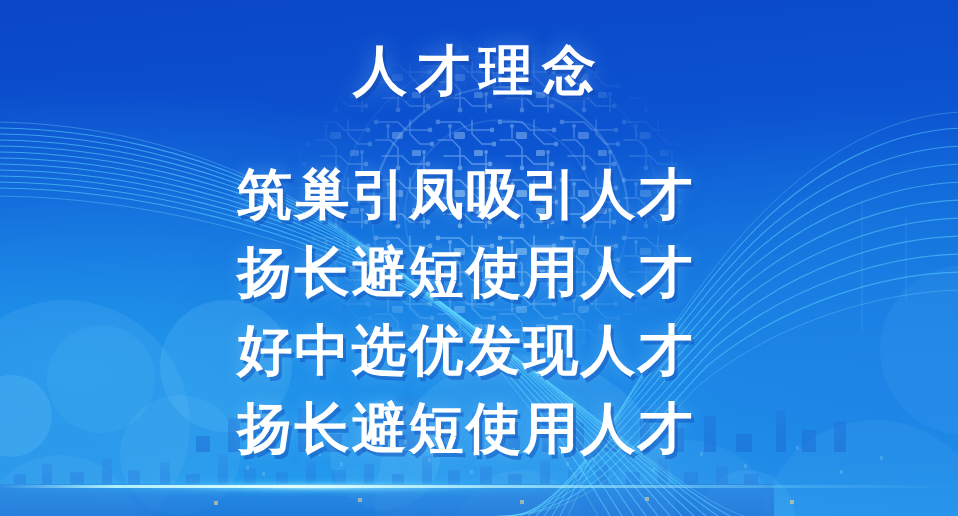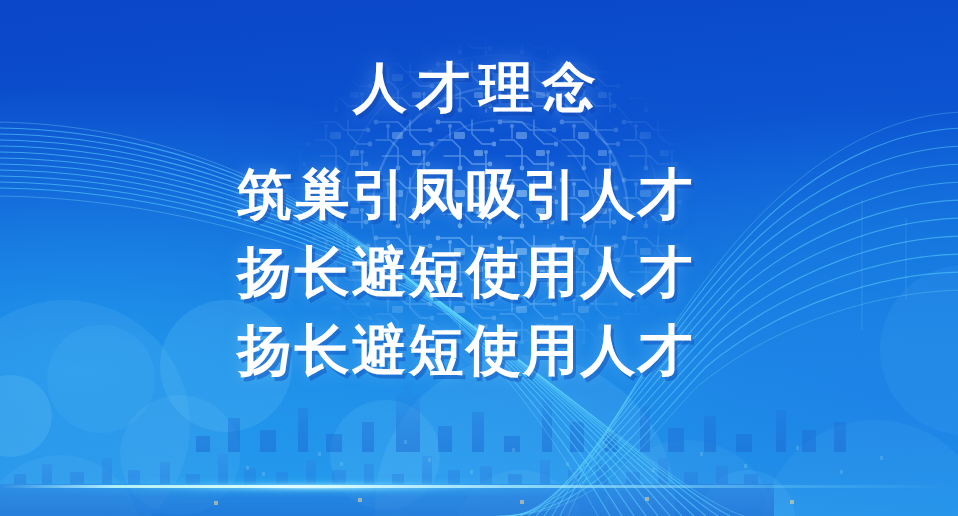--- a/index.html
+++ b/index.html
@@ -27,21 +27,21 @@
   .bokeh { position: absolute; border-radius: 50%; }
 
   
   .content {
     position: absolute;
     inset: 0;
     z-index: 40;
   }
   .title {
     position: absolute;
-    top: 52px;
+    top: 35px;
     left: 0;
     width: 100%;
     text-align: center;
     font-size: 54px;
     font-weight: bold;
     letter-spacing: 9px;
     color: #ffffff;
     text-shadow:
        3px 4px 0 rgba(12,70,180,0.55),
        0 0 22px rgba(150,215,255,0.45);
@@ -269,17 +269,18 @@
   <div class="streak"></div>
   <div class="streak2"></div>
 
   <div class="content">
 
     <div class="title">人才理念</div>
 
     <div class="lines">
       <div class="line">筑巢引凤吸引人才</div>
       <div class="line">扬长避短使用人才</div>
+      <div class="line">好中选优发现人才</div>
       <div class="line">扬长避短使用人才</div>
     </div>
 
   </div>
 </div>
 
 </body></html>

